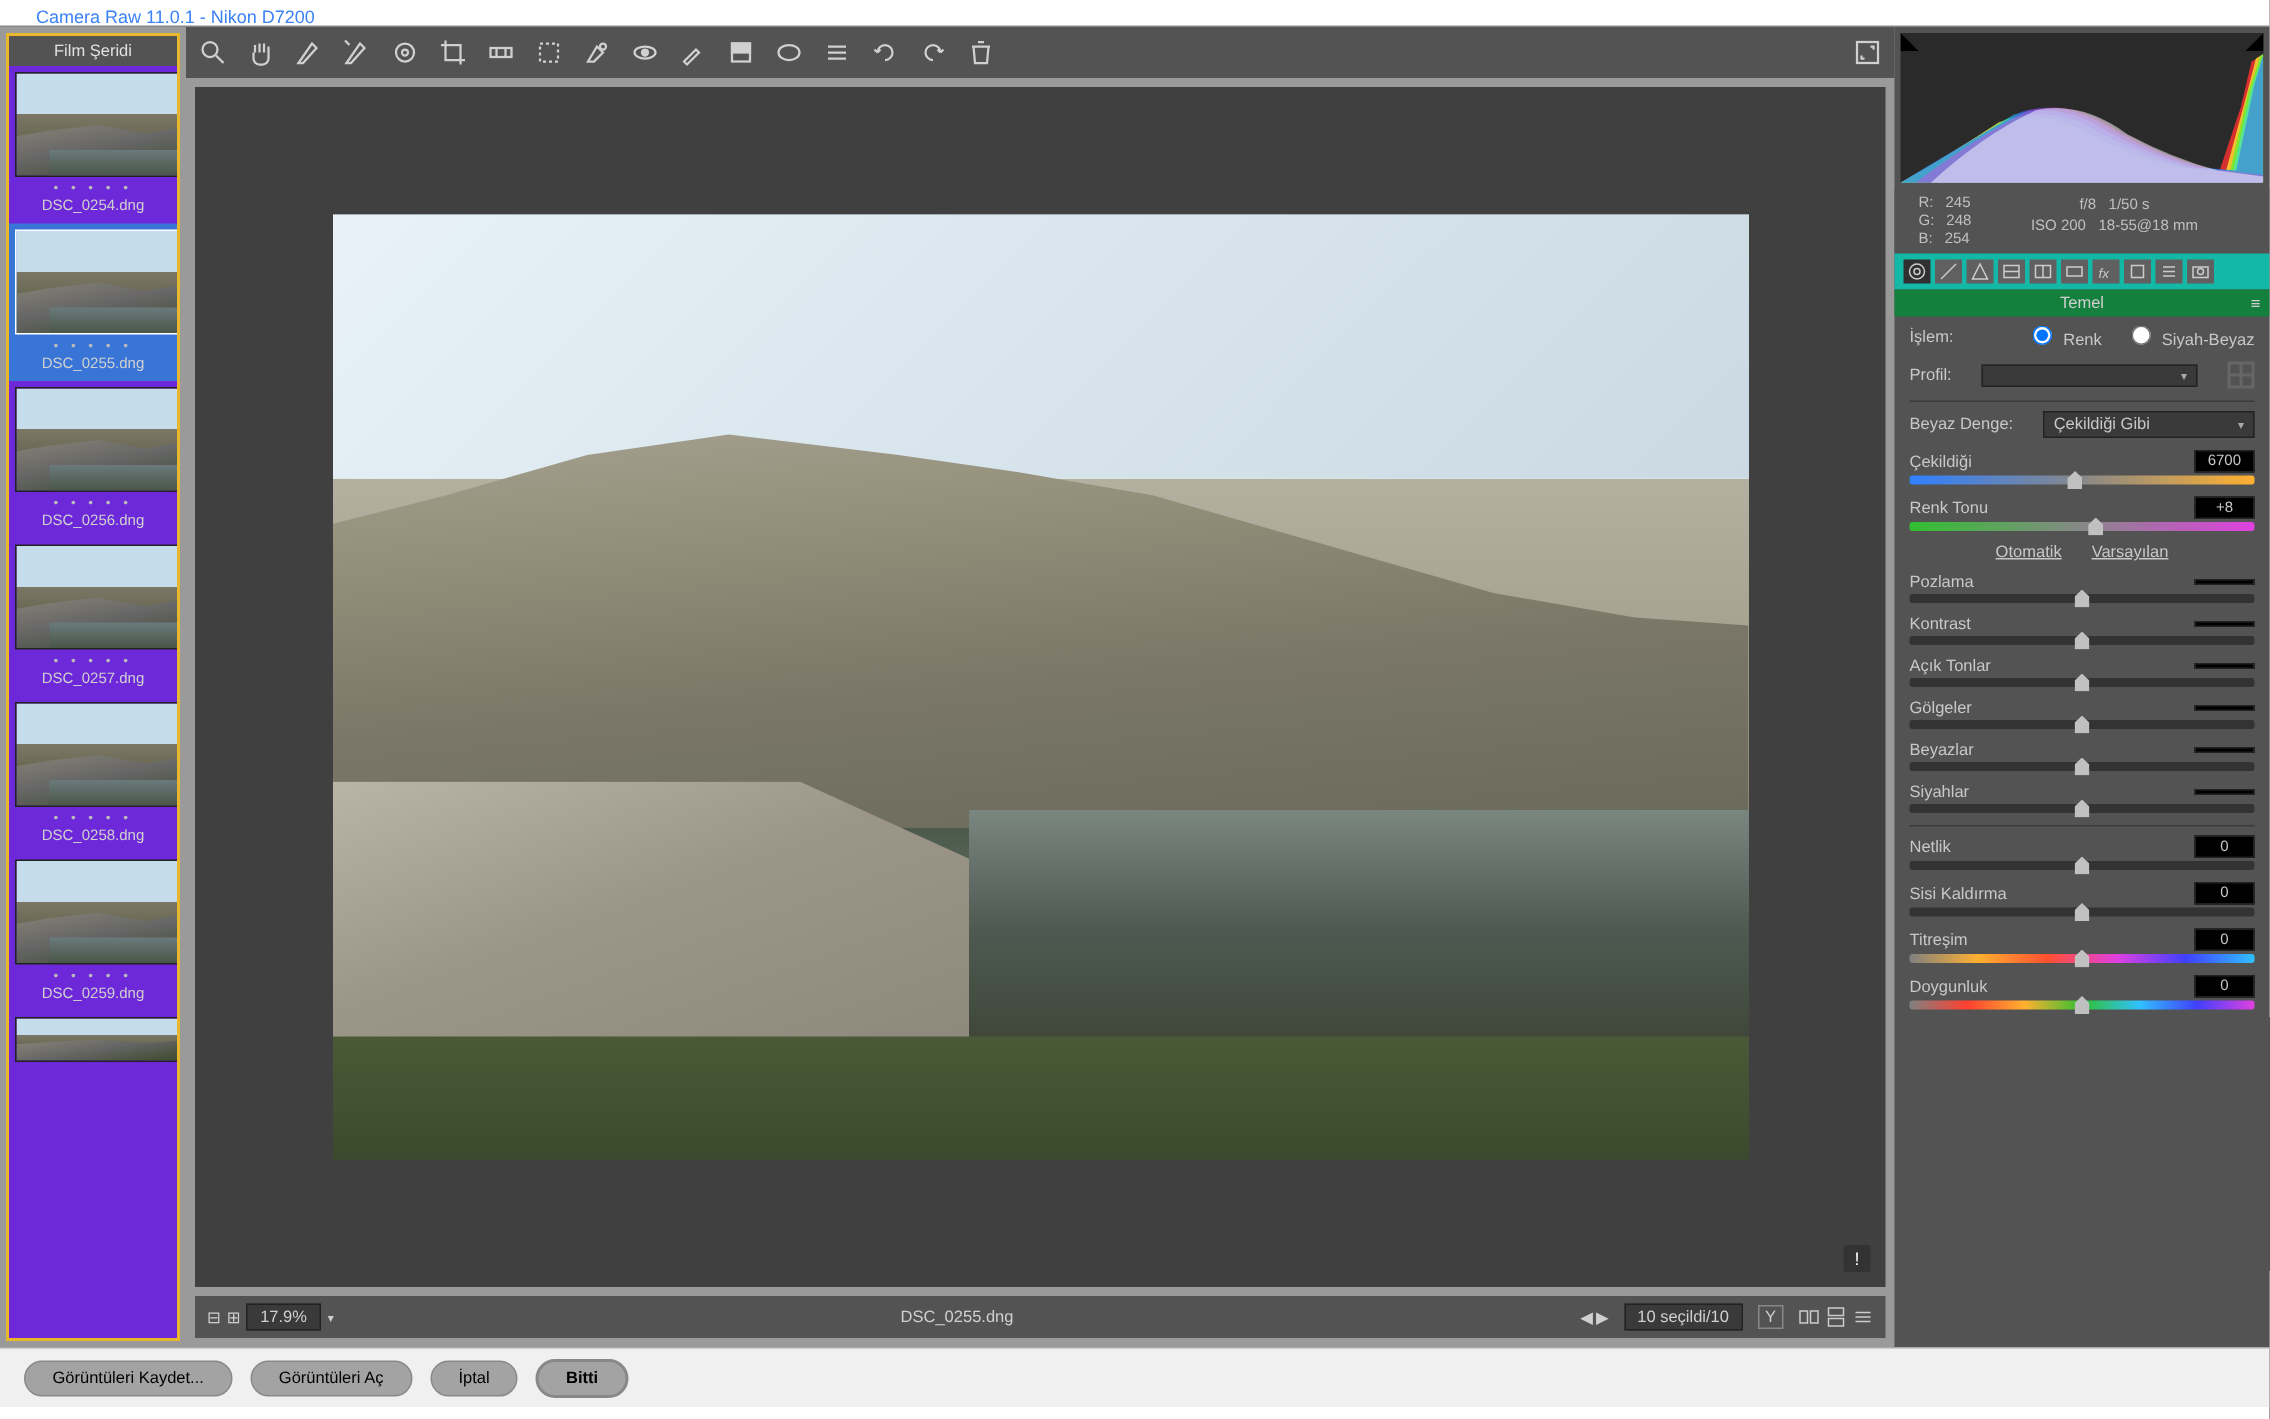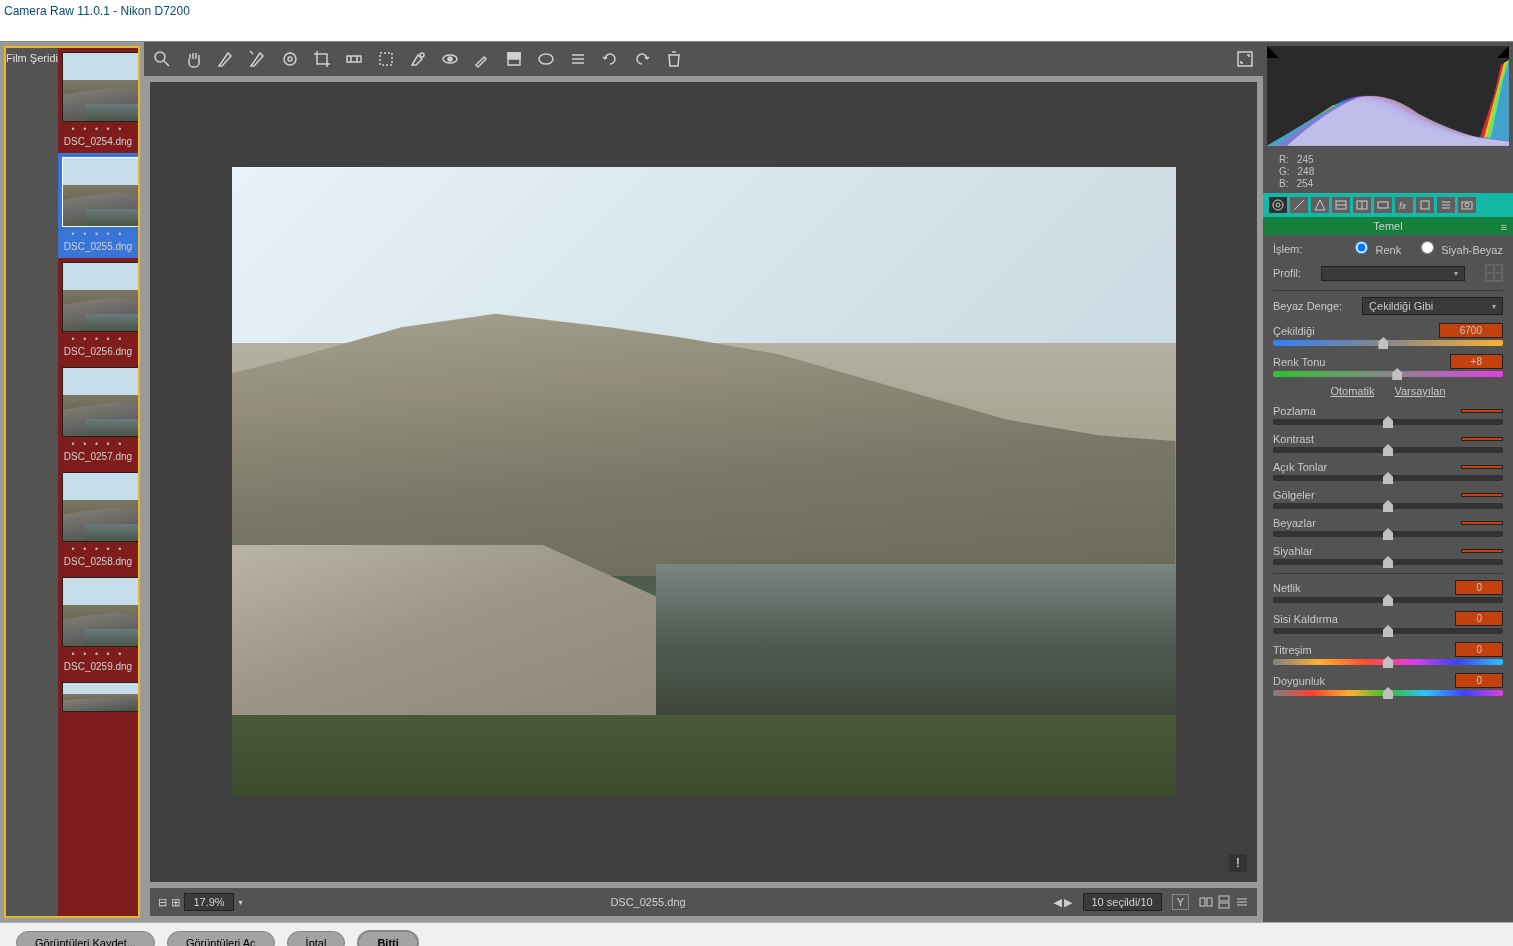--- a/index.html
+++ b/index.html
@@ -1,23 +1,23 @@
 <!DOCTYPE html>
 <html><head>
 <meta charset="utf-8">
 <style>
 * { margin:0; padding:0; box-sizing:border-box; font-family:Tahoma,Arial,sans-serif; }
 body { background:#fff; width:1513px; height:946px; overflow:hidden; user-select:none; }
 
-.titlebar { height:42px; background:#fff; padding:4px 4px; font-size:12px; color:#0c4a6e; border-bottom:1px solid #888; }
+.titlebar { height:18px; background:#fff; padding:4px 24px; font-size:12px; color:#3b82f6; border-bottom:1px solid #888; }
 
 .workspace { display:flex; height:calc(946px - 26px - 40px); background:#9a9a9a; }
 
 
-.filmstrip { width:136px; background:#7f1d1d; display:flex; flex-direction:row; border:2px solid #e8b72b; margin:4px; }
+.filmstrip { width:116px; background:#6d28d9; display:flex; flex-direction:column; border:2px solid #e8b72b; margin:4px; }
 .fs-head { color:#e0e0e0; font-size:11px; text-align:center; padding:4px 0; background:#535353; }
 .fs-items { flex:1; overflow:hidden; }
 .fs-item { padding:4px; text-align:center; }
 .fs-item .thumb { width:110px; height:70px; margin:0 auto; border:1px solid #222; background:linear-gradient(to bottom,#c5ddeb 0%,#c5ddeb 40%,#7c7765 40%,#4a5236 100%); display:flex; align-items:center; justify-content:center; position:relative; overflow:hidden; }
 .fs-item.selected { background:#3875d7; }
 .fs-item.selected .thumb { border:1px solid #fff; }
 .thumb .rock { position:absolute; bottom:0; left:0; right:0; height:55%; background:linear-gradient(170deg,#8a8678 0%,#666 50%,#3e4a2e 100%); clip-path:polygon(0 30%,20% 20%,50% 10%,80% 25%,100% 15%,100% 100%,0 100%); }
 .thumb .water { position:absolute; bottom:0; left:20%; right:0; height:25%; background:linear-gradient(#6a7a7c,#4a5648); }
 .fs-item .dots { color:#bbb; font-size:9px; letter-spacing:3px; padding:2px 0; }
 .fs-item .label { color:#d0d0d0; font-size:10px; padding-bottom:2px; }
@@ -73,21 +73,21 @@
 .prow { display:flex; align-items:center; margin-bottom:8px; gap:20px; }
 .prow .lbl { flex:1; }
 .prow input[type=radio] { margin-right:4px; }
 .select-box { flex:1; background:#3a3a3a; border:1px solid #222; padding:2px 6px; display:flex; justify-content:space-between; align-items:center; min-width:0; }
 .select-box .arr { font-size:8px; color:#aaa; }
 .grid-ic { width:18px; height:18px; border:1px solid #666; display:flex; flex-wrap:wrap; }
 .grid-ic span { width:50%; height:50%; border:1px solid #666; }
 
 .slider-row { margin-bottom:8px; }
 .slider-row .srow-top { display:flex; justify-content:space-between; align-items:center; margin-bottom:2px; }
-.slider-row .val { background:#c2410c; border:1px solid #222; padding:1px 20px; min-width:40px; text-align:center; font-size:10px; }
+.slider-row .val { background:#000000; border:1px solid #222; padding:1px 8px; min-width:40px; text-align:center; font-size:10px; }
 .slider-row .track { height:6px; background:linear-gradient(to right,#333,#333); position:relative; border-radius:2px; }
 .slider-row .track.temp { background:linear-gradient(to right,#3080ff,#888,#ffb030); }
 .slider-row .track.tint { background:linear-gradient(to right,#30c030,#888,#e040e0); }
 .slider-row .track.vib { background:linear-gradient(to right,#808080,#ffb030,#ff5030,#e040e0,#4040ff,#30c0ff); }
 .slider-row .track.sat { background:linear-gradient(to right,#808080,#ff4030,#ffb030,#30c030,#30c0ff,#4040ff,#e040e0); }
 .slider-row .thumb-sl { position:absolute; top:-3px; left:50%; width:10px; height:12px; background:#c0c0c0; transform:translateX(-50%); clip-path:polygon(50% 0,100% 40%,100% 100%,0 100%,0 40%); }
 
 .auto-row { display:flex; justify-content:center; gap:20px; margin:8px 0; font-size:11px; }
 .auto-row span { color:#c8c8c8; text-decoration:underline; cursor:pointer; }
 
@@ -342,20 +342,24 @@
           </div>
         <div>
             <span>G:</span>
             <span>248</span>
           </div>
         <div>
             <span>B:</span>
             <span>254</span>
           </div>
       </div>
+      <div class="meta">
+        <div><span>f/8</span>&nbsp;&nbsp;&nbsp;<span>1/50 s</span></div>
+        <div><span>ISO 200</span>&nbsp;&nbsp;&nbsp;<span>18-55@18 mm</span></div>
+      </div>
     </div>
 
     <div class="panel-tabs">
       <div class="ptab active">
           <svg viewBox="0 0 12 12" stroke="#ccc" fill="none">
             <circle cx="6" cy="6" r="5"></circle>
             <circle cx="6" cy="6" r="2"></circle>
           </svg>
         </div>
       <div class="ptab">

